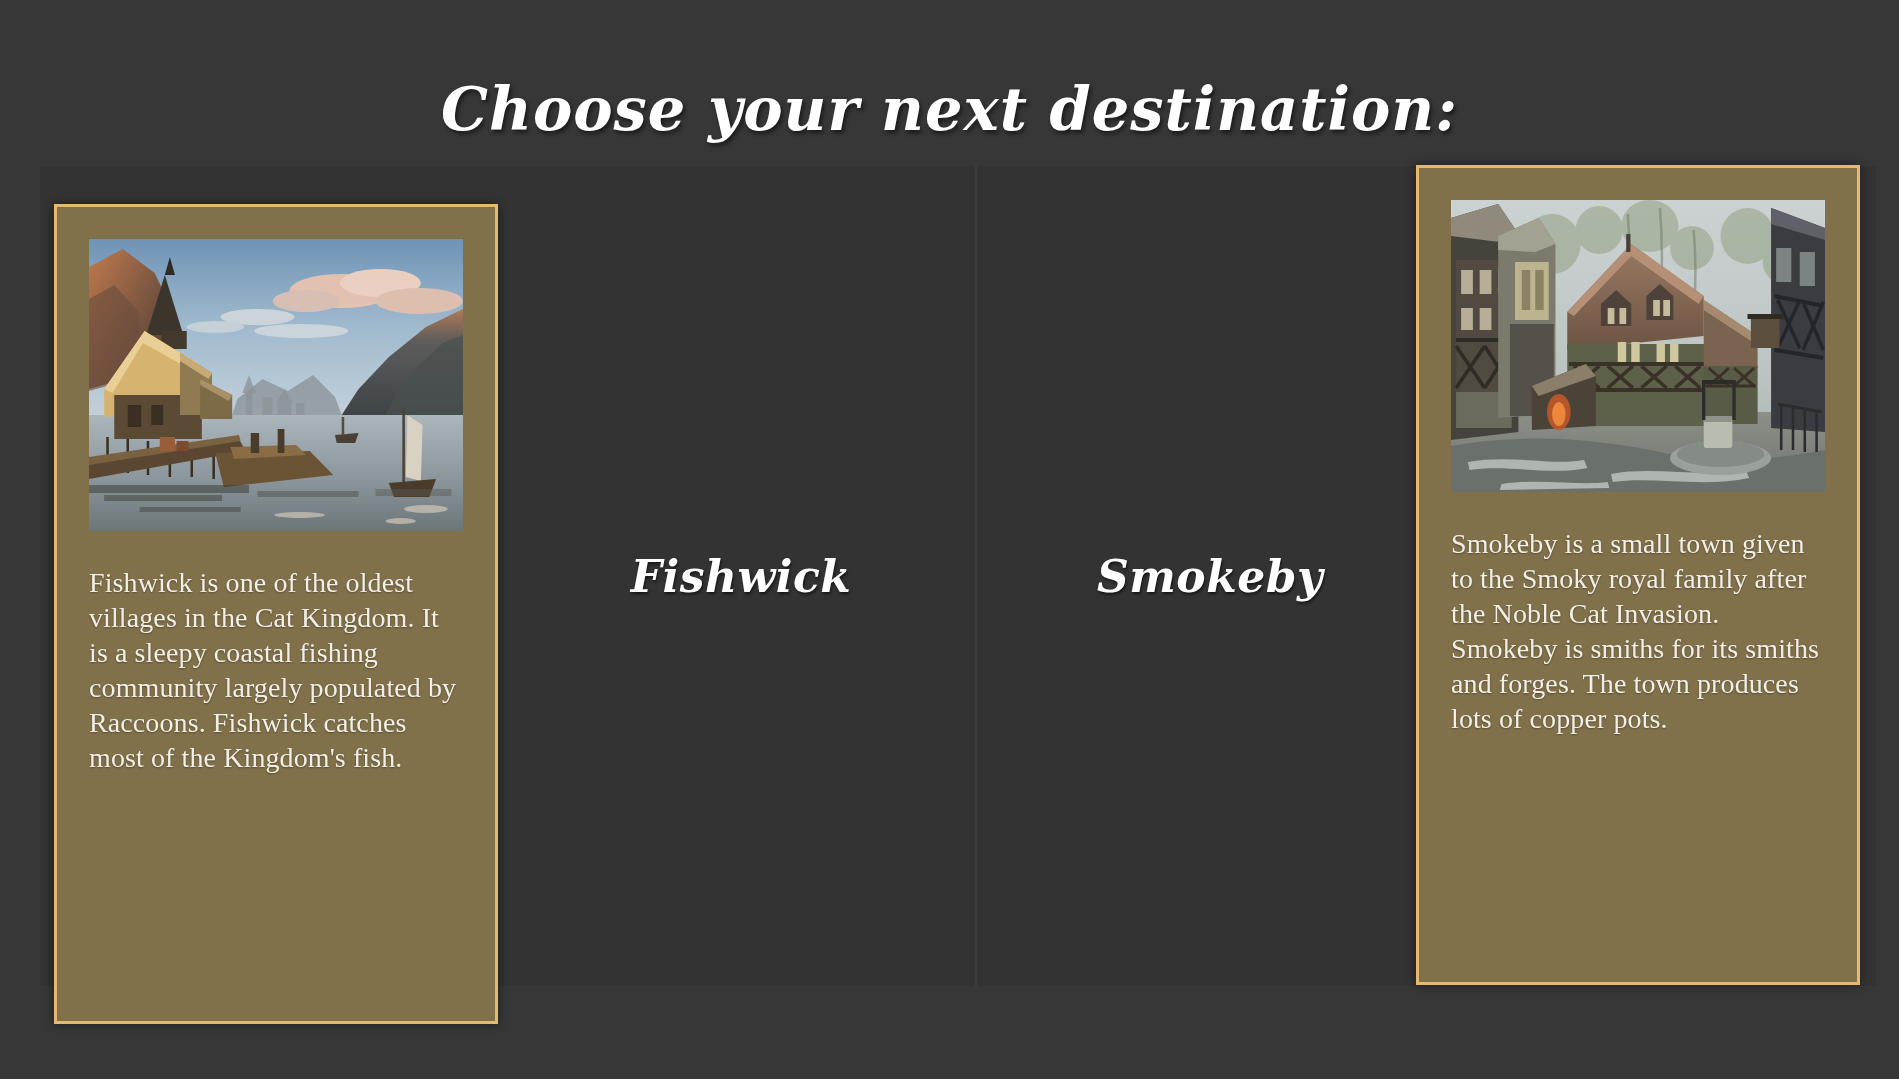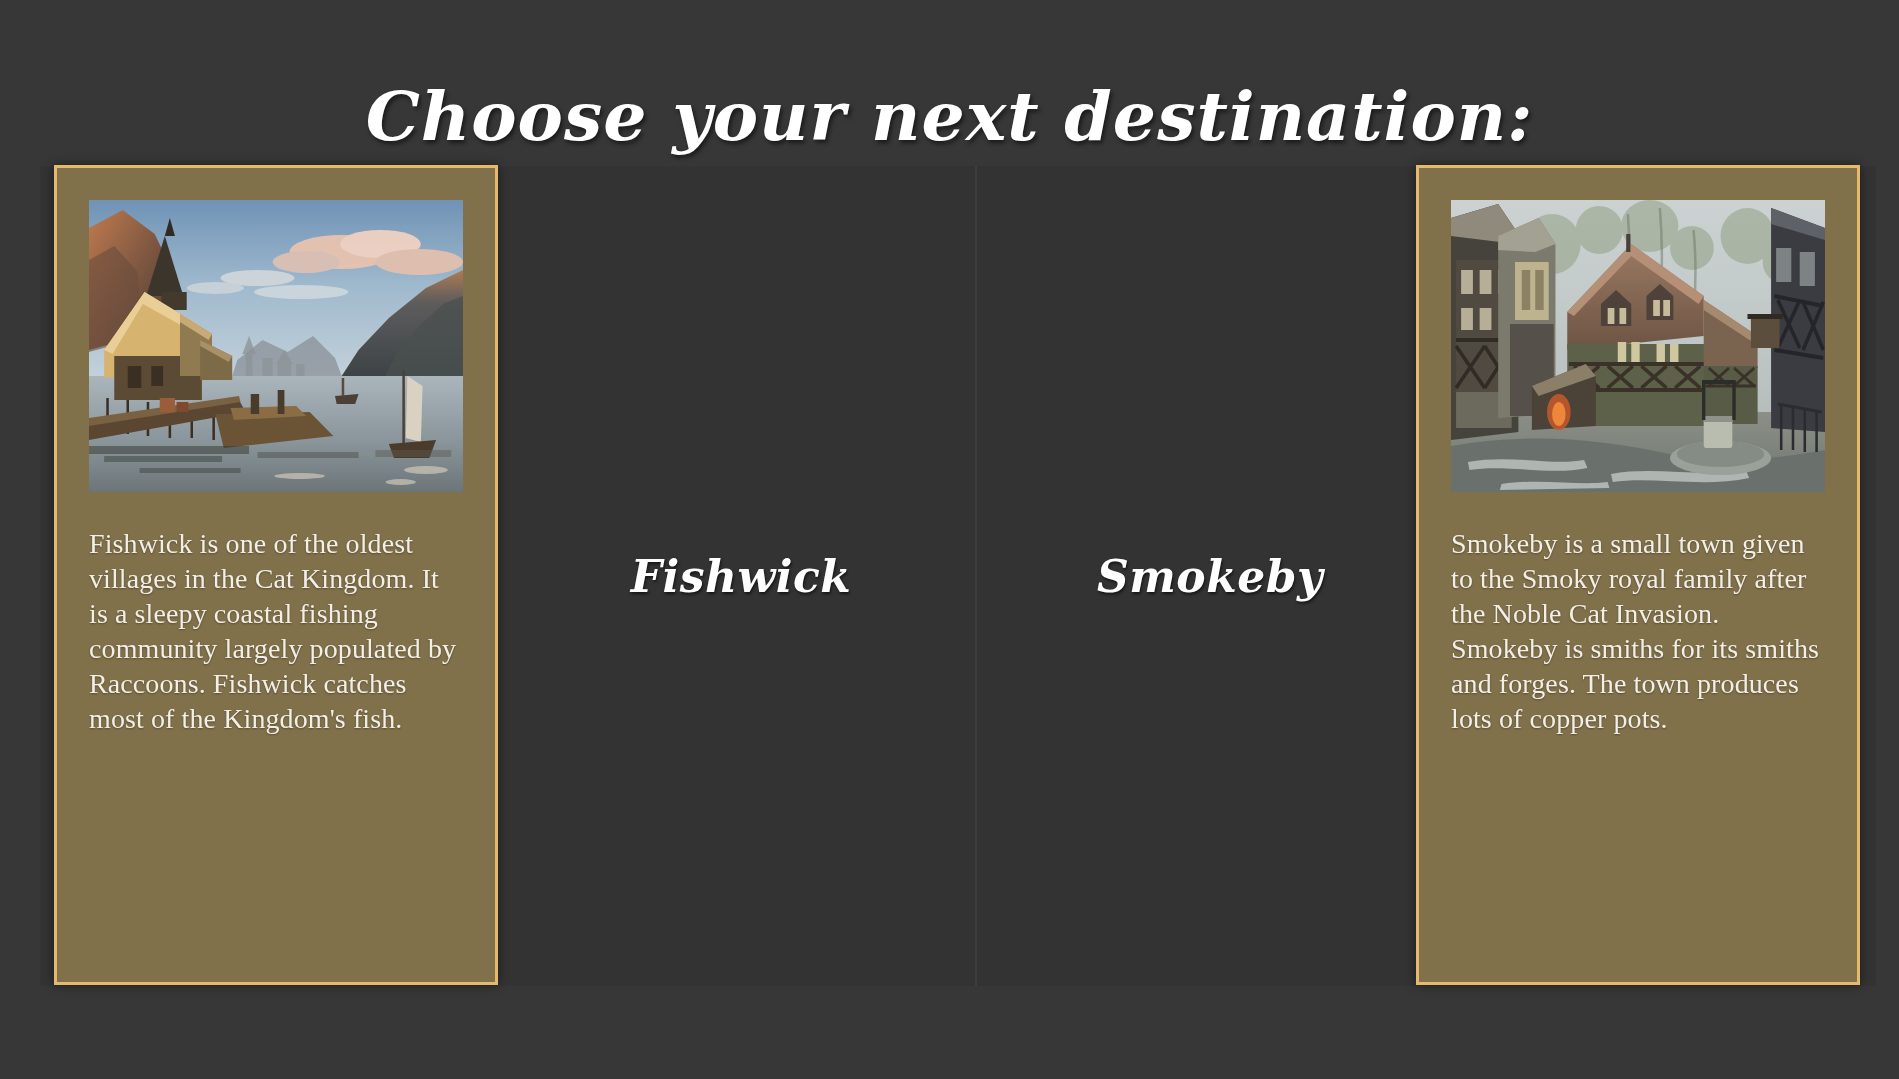--- a/index.html
+++ b/index.html
@@ -19,21 +19,21 @@
   
   .page-title {
     position: absolute;
     left: 0;
     top: 22px;
     width: 1899px;
     text-align: center;
     font-family: "DejaVu Serif", "Liberation Serif", serif;
     font-weight: 700;
     font-style: italic;
-    font-size: 68px;
+    font-size: 59px;
     line-height: 96px;
     letter-spacing: 1px;
     color: #ffffff;
     text-shadow: 2px 3px 4px rgba(0,0,0,0.55);
     white-space: nowrap;
   }
 
   
   .choice-panel {
     position: absolute;
@@ -46,21 +46,21 @@
     display: flex;
     flex-direction: row;
     align-items: stretch;
   }
 
   
   .col {
     position: relative;
     box-sizing: border-box;
   }
-  .col-card-left   { width: 467px; }
+  .col-card-left   { width: 467px; margin-top: 39px; }
   .col-label-left  { width: 468px; }
   .col-label-right { width: 468px; border-left: 2px solid #3d3d3d; }
   .col-card-right  { width: 431px; display: flex; justify-content: flex-end; }
 
   
   .card {
     position: absolute;
     top: -1px;
     width: 444px;
     height: 820px;

